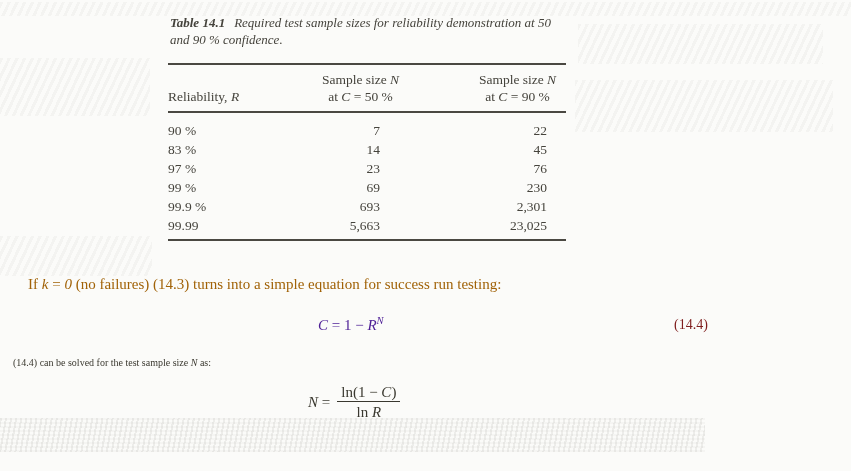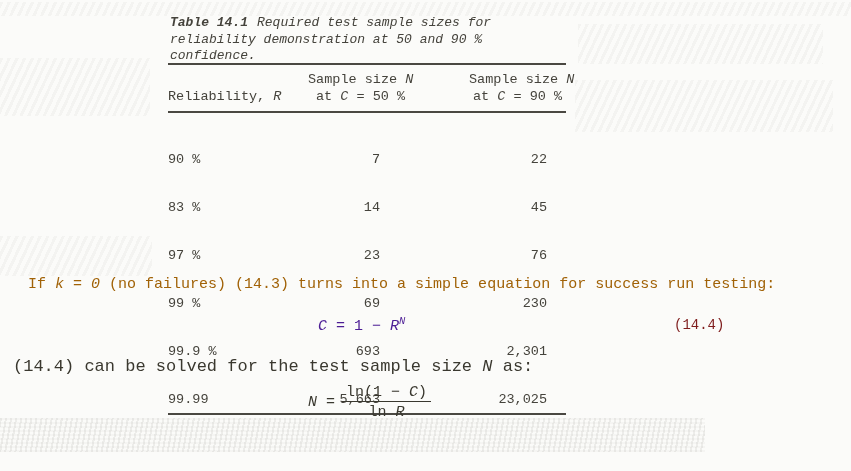--- a/index.html
+++ b/index.html
@@ -1,20 +1,20 @@
 <!DOCTYPE html>
 <html><head>
 <meta charset="utf-8">
 <style>
   html, body { margin:0; padding:0; }
   .page {
     position:relative;
     width:851px; height:471px;
     background:#fbfbf9;
-    font-family:Liberation Mono, monospace;
+    font-family:Liberation Serif, serif;
     color:#3d3b35;
     overflow:hidden;
   }
 
   
   .tex {
     position:absolute;
     background:repeating-linear-gradient(115deg, rgba(125,123,114,0.06) 0 3px, rgba(255,255,255,0) 3px 7px);
     pointer-events:none;
   }
@@ -43,30 +43,30 @@
     padding:7px 0 6px;
     line-height:16.5px;
   }
   .hc1 { align-self:end; text-align:left; white-space:nowrap; }
   .hc2 { text-align:center; white-space:nowrap; }
   .hc3 { text-align:center; padding-left:56px; white-space:nowrap; }
   .tbl-body {
     border-bottom:2.5px solid #4a4842;
     padding:8px 0 4px;
   }
-  .t-row { display:grid; grid-template-columns:140px 105px 153px; line-height:19px;margin-top:29px; }
+  .t-row { display:grid; grid-template-columns:140px 105px 153px; line-height:19px; }
   .c1 { text-align:left; }
   .c2 { text-align:right; padding-right:33px; }
   .c3 { text-align:right; padding-right:19px; }
 
   .var { font-style:italic; }
 
   
   .p1 { position:absolute; left:28px; top:276px; font-size:15px; color:#a16207; white-space:nowrap; }
-  .p2 { position:absolute; left:13px; top:357px; font-size:17px; color:#3a382f; white-space:nowrap; }
+  .p2 { position:absolute; left:13px; top:357px; font-size:10px; color:#3a382f; white-space:nowrap; }
 
   
   .eq1 { position:absolute; left:318px; top:315px; font-size:15px; color:#4c1d95; white-space:nowrap; }
   .eq1 sup { font-size:10.5px; font-style:italic; }
   .eq-number { position:absolute; left:674px; top:317px; font-size:14px; color:#7f1d1d; }
 
   .eq2 {
     position:absolute; left:308px; top:384px;
     display:flex; align-items:center; gap:7px;
     font-size:15px; color:#3a382f;

